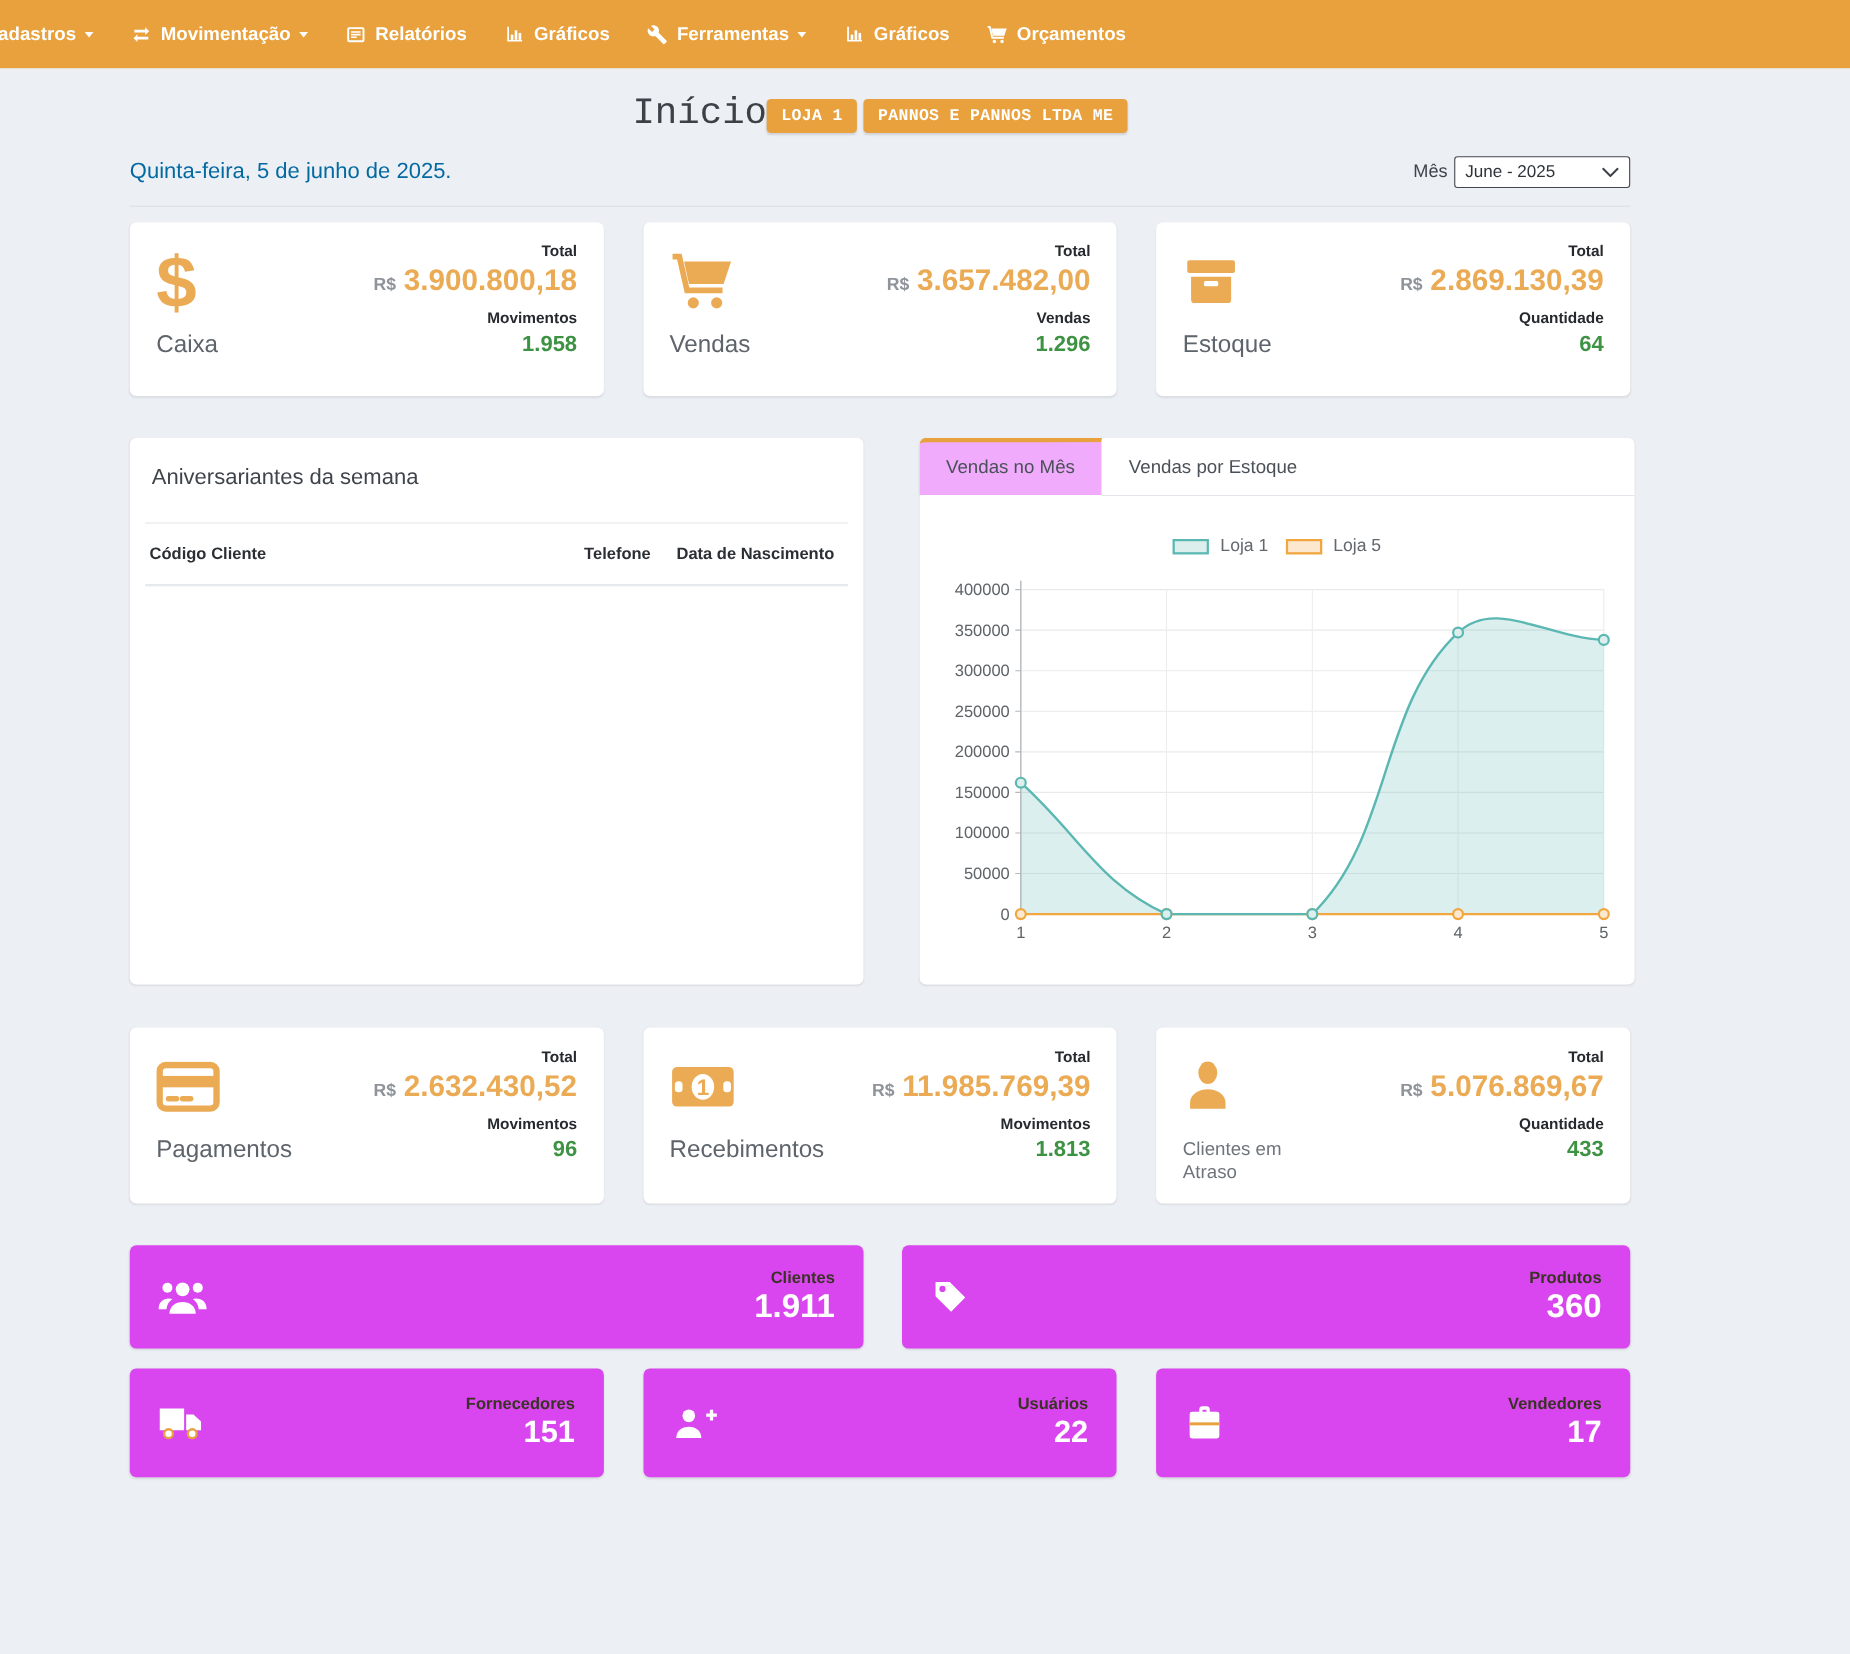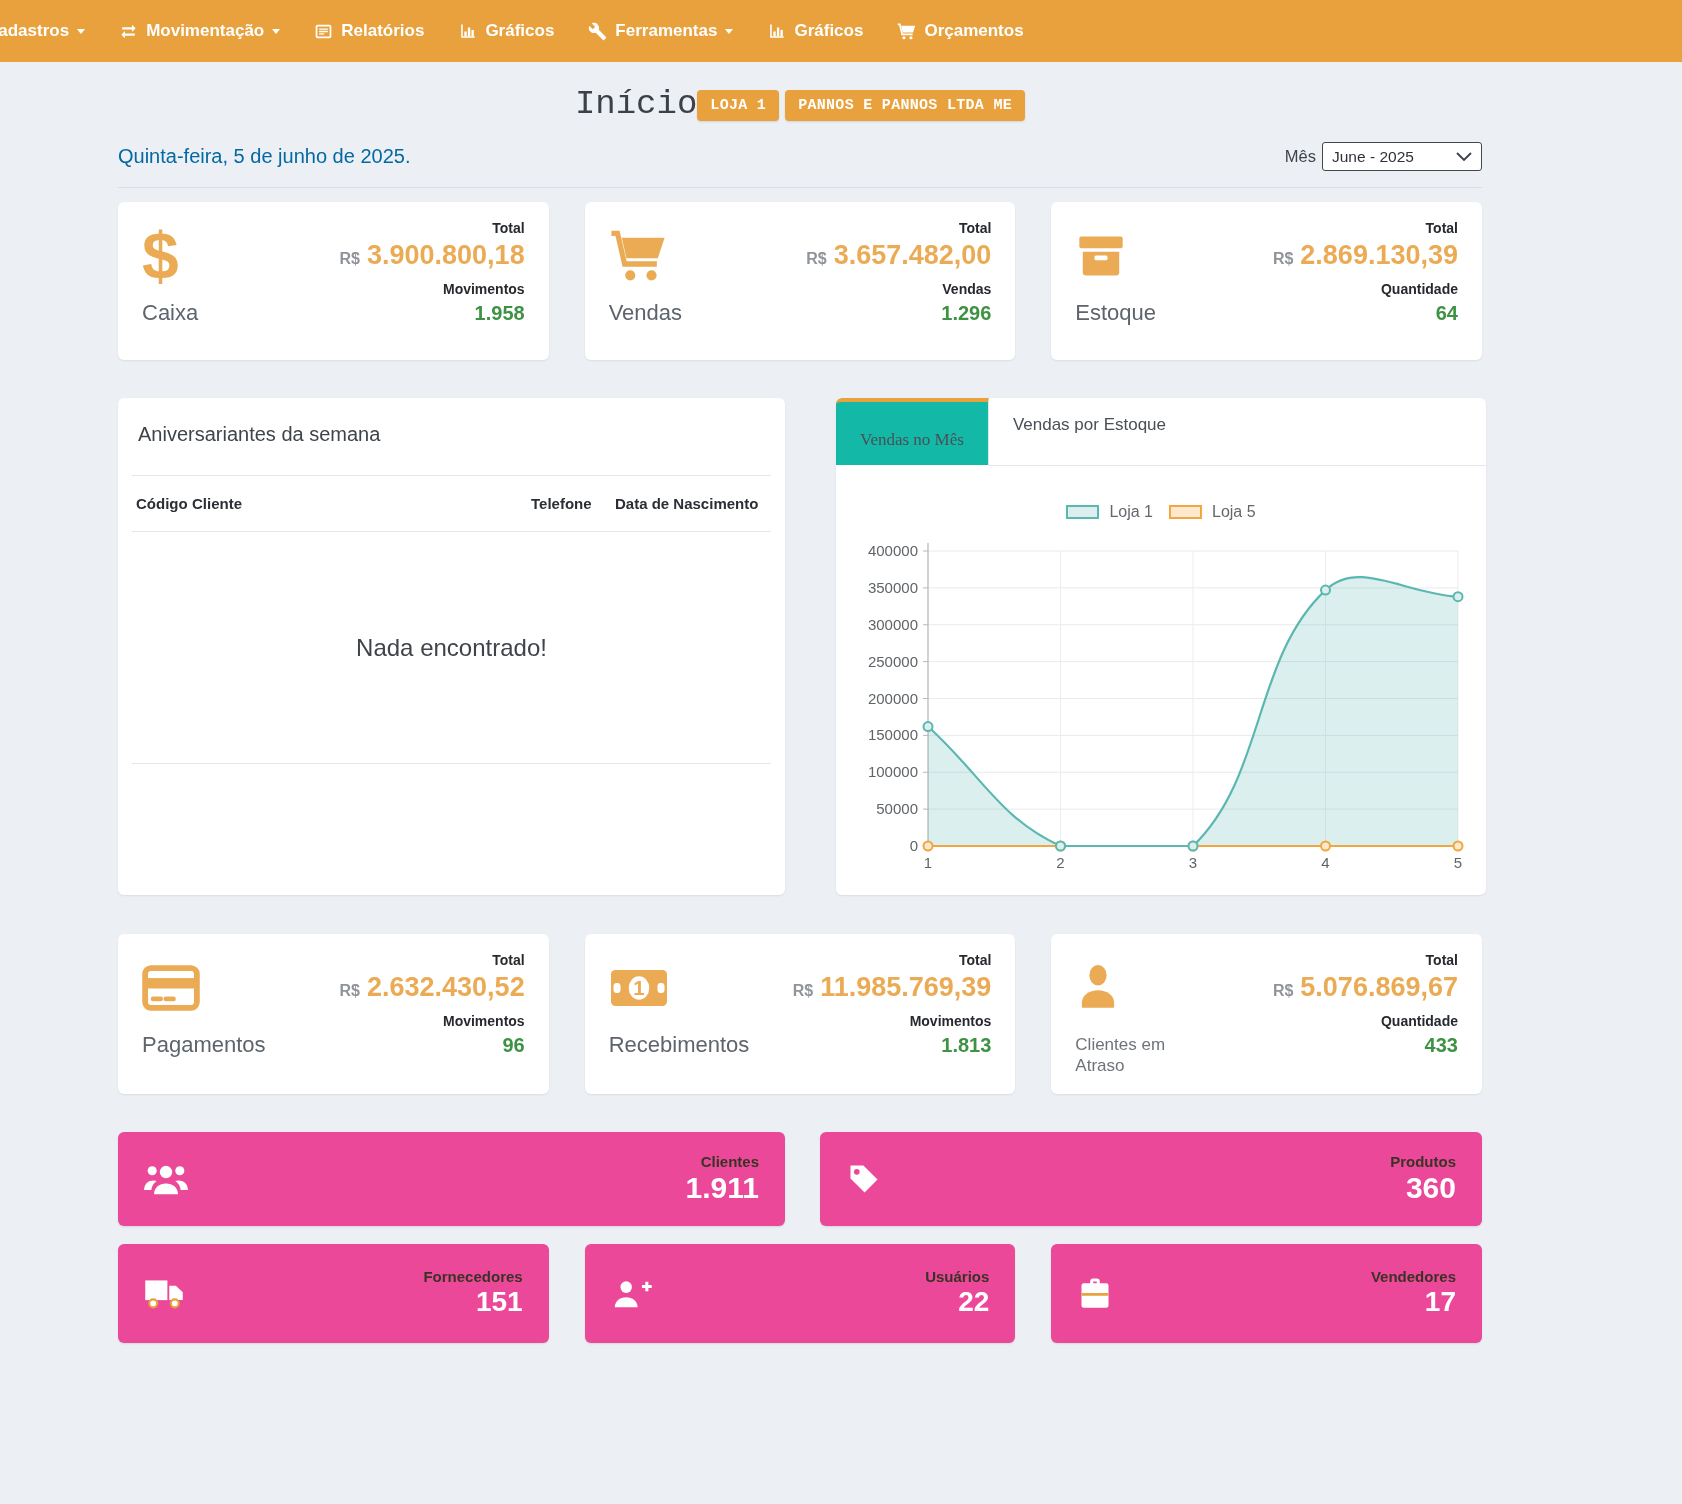--- a/index.html
+++ b/index.html
@@ -76,33 +76,33 @@
   .col-codigo { width: 56px; }
   .col-cliente { flex: 1; }
   .col-telefone { width: 84px; }
   .col-nascimento { width: 152px; }
   .bd-empty { height: 231px; display: flex; align-items: center; justify-content: center; font-size: 24px; color: #3F444B; }
   
   .tabs { display: flex; border-bottom: 1px solid #E3E6EA; border-radius: 6px 6px 0 0; }
   .tab { padding: 17px 24px 15px; font-size: 17px; color: #4A5057; cursor: pointer; }
   .tab.active {
     border-top: 4px solid #E8A13C; border-right: 1px solid #E3E6EA;
-    border-top-left-radius: 6px; padding-top: 28px; margin-bottom: -1px;
-    background: #14b8a6; border-bottom: 1px solid #fff; font-family: Liberation Serif, serif;
+    border-top-left-radius: 6px; padding-top: 13px; margin-bottom: -1px;
+    background: #f0abfc; border-bottom: 1px solid #fff;
   }
   .legend { display: flex; justify-content: center; align-items: center; gap: 16px; margin-top: 36px; height: 20px; }
   .legend-item { display: flex; align-items: center; gap: 10px; font-size: 16px; color: #63686D; cursor: pointer; }
   .legend-box { width: 33px; height: 14px; border: 2px solid; }
   #sales-chart { display: block; margin: 9px auto 0; }
   #sales-chart text { font-size: 15px; fill: #5F6468; }
   
   .tiles2 { display: grid; grid-template-columns: 667px 1fr; gap: 35px; margin-top: 38px; }
   .tiles3 { display: grid; grid-template-columns: repeat(3, 1fr); gap: 36px; margin-top: 18px; }
   .tile {
-    background: #ec4899; border-radius: 6px; box-shadow: 0 1px 2px rgba(0,0,0,.10);
+    background: #d946ef; border-radius: 6px; box-shadow: 0 1px 2px rgba(0,0,0,.10);
     display: flex; justify-content: space-between; align-items: center;
     padding: 0 26px; cursor: pointer;
   }
   .tiles2 .tile { height: 94px; }
   .tiles3 .tile { height: 99px; }
   .tile-icon { display: flex; align-items: center; }
   .tile-right { text-align: right; }
   .tile-label { font-size: 15px; font-weight: 700; color: #3A3325; }
   .tile-value { font-size: 30px; font-weight: 700; color: #fff; line-height: 1.15; margin-top: 1px; }
   .tiles3 .tile-value { font-size: 28px; }
@@ -260,21 +260,20 @@
     <div class="panel bd-panel">
       <div class="panel-title">Aniversariantes da semana</div>
       <div class="divider"></div>
       <div class="bd-head">
         <span class="col-codigo">Código</span>
         <span class="col-cliente">Cliente</span>
         <span class="col-telefone">Telefone</span>
         <span class="col-nascimento">Data de Nascimento</span>
       </div>
       <div class="divider"></div>
-      <div class="bd-empty">Nada encontrado!</div>
       <div class="divider"></div>
     </div>
 
     <div class="panel">
       <div class="tabs">
         <div class="tab active">Vendas no Mês</div>
         <div class="tab">Vendas por Estoque</div>
       </div>
       <div class="legend">
         <span class="legend-item">

